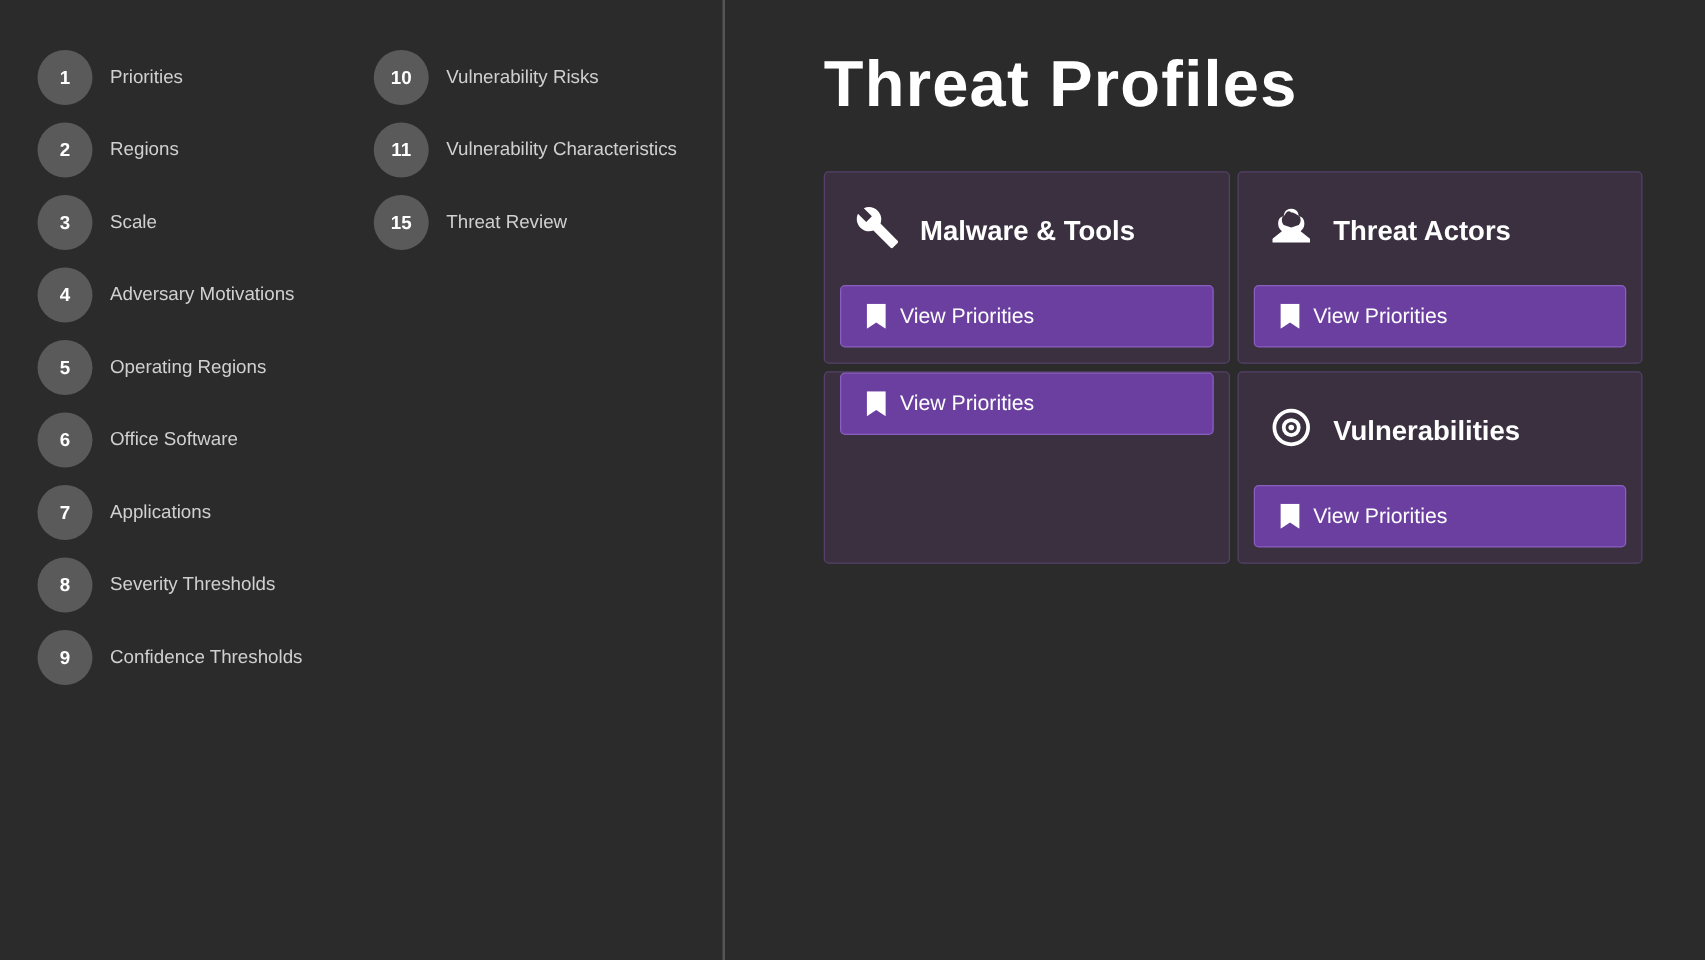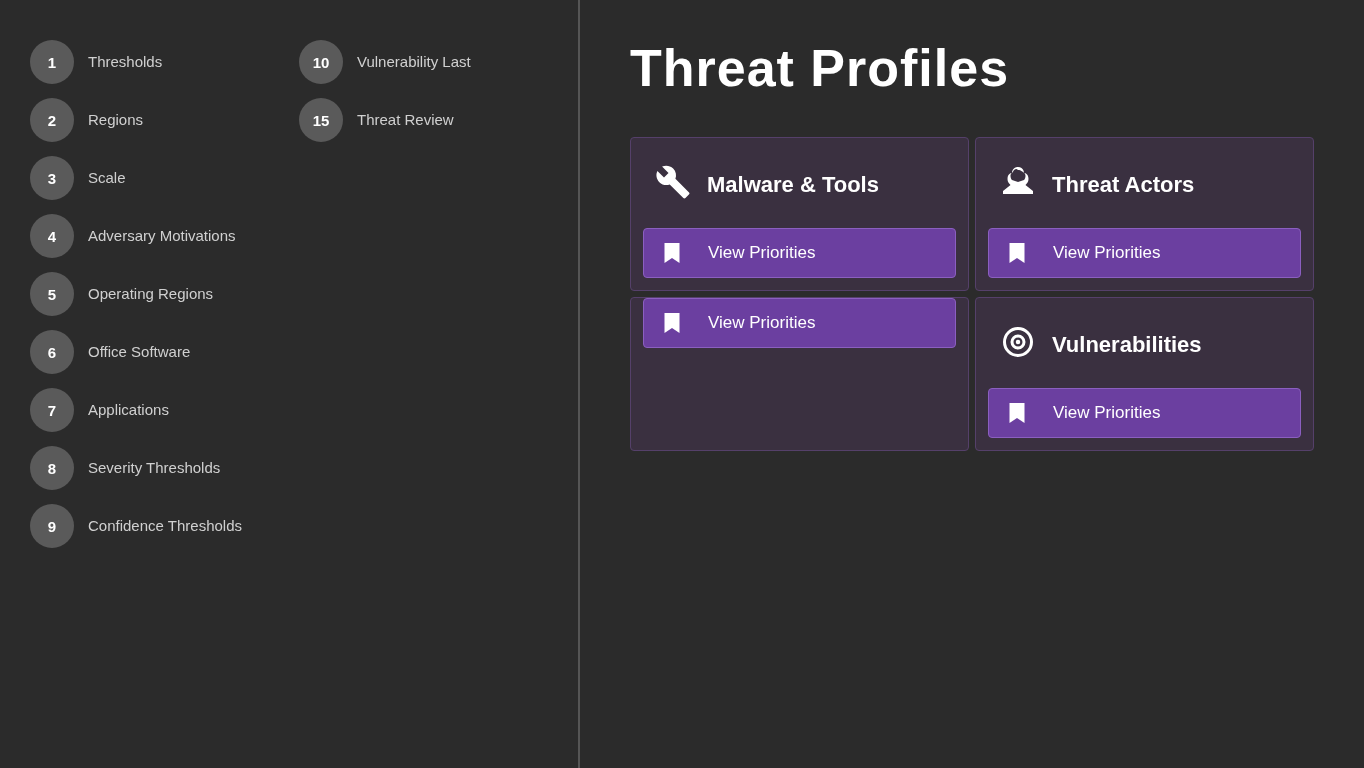--- a/index.html
+++ b/index.html
@@ -59,20 +59,21 @@
       line-height: 1.3;
     }
 
     
     .right-panel {
       flex: 1;
       padding: 40px 50px;
       display: flex;
       flex-direction: column;
       gap: 30px;
+      margin-left: 29px;
     }
 
     .page-title {
       font-size: 52px;
       font-weight: 700;
       color: #ffffff;
       letter-spacing: 1px;
       line-height: 1.1;
       margin-bottom: 10px;
     }
@@ -112,21 +113,21 @@
     }
 
     .card-btn {
       margin: 0 12px 12px 12px;
       background-color: #6b3fa0;
       border: 1px solid #8b5fc0;
       border-radius: 4px;
       padding: 14px 20px;
       display: flex;
       align-items: center;
-      gap: 28px;
+      gap: 11px;
       cursor: pointer;
       color: #fff;
       font-size: 17px;
       font-weight: 500;
     }
 
     
     .icon-malware svg,
     .icon-actors svg,
     .icon-ttps svg,
@@ -143,21 +144,21 @@
       flex-shrink: 0;
     }
   </style>
 </head>
 <body>
 
 <div class="left-panel">
   <div class="list-column" id="col1">
       <div class="list-item">
       <div class="circle-badge">1</div>
-      <span class="item-label">Thresholds</span>
+      <span class="item-label">Priorities</span>
     </div>
       <div class="list-item">
       <div class="circle-badge">2</div>
       <span class="item-label">Regions</span>
     </div>
       <div class="list-item">
       <div class="circle-badge">3</div>
       <span class="item-label">Scale</span>
     </div>
       <div class="list-item">
@@ -181,21 +182,25 @@
       <span class="item-label">Severity Thresholds</span>
     </div>
       <div class="list-item">
       <div class="circle-badge">9</div>
       <span class="item-label">Confidence Thresholds</span>
     </div>
     </div>
   <div class="list-column" id="col2">
       <div class="list-item">
       <div class="circle-badge">10</div>
-      <span class="item-label">Vulnerability Last</span>
+      <span class="item-label">Vulnerability Risks</span>
+    </div>
+      <div class="list-item">
+      <div class="circle-badge">11</div>
+      <span class="item-label">Vulnerability Characteristics</span>
     </div>
       <div class="list-item">
       <div class="circle-badge">15</div>
       <span class="item-label">Threat Review</span>
     </div>
     </div>
 </div>
 
 <div class="right-panel">
   <h1 class="page-title">Threat Profiles</h1>

